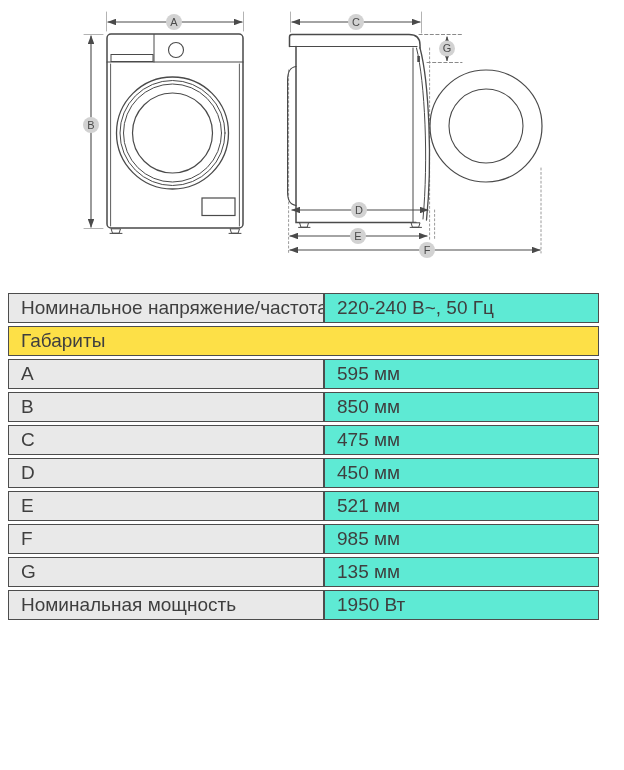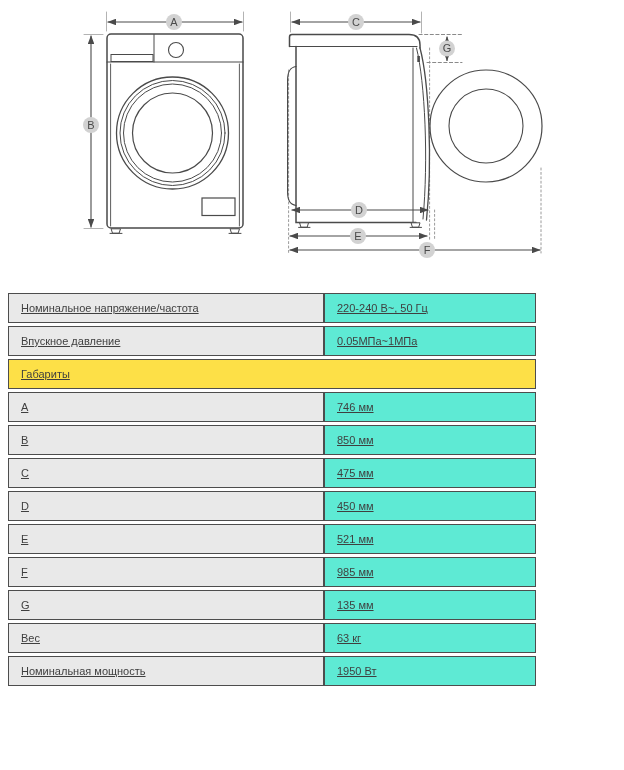--- a/index.html
+++ b/index.html
@@ -1,21 +1,21 @@
 <!DOCTYPE html>
 <html><head>
 <meta charset="utf-8">
 <style>
   html,body{margin:0;padding:0;background:#ffffff;}
   body{width:624px;height:770px;font-family:"Liberation Sans","DejaVu Sans",sans-serif;}
   .diagram-wrap{width:624px;height:290px;}
   svg{display:block;}
   
-  table.spec{border-collapse:separate;border-spacing:0 3px;width:528px;margin:0 8px;
-             table-layout:fixed;font-size:11px;color:#3f3f3f;text-decoration:underline;}
+  table.spec{border-collapse:separate;border-spacing:0 3px;width:591px;margin:0 8px;
+             table-layout:fixed;font-size:19px;color:#3f3f3f;}
   table.spec td{border:1px solid #4d4d4d;height:28px;vertical-align:middle;
                 padding:0 6px 0 12px;overflow:hidden;white-space:nowrap;}
   td.k{background:#e9e9e9;width:296px;}
   td.v{background:#5eead4;padding-left:14px;}
   td.section{background:#fde047;}
   
   .dimtxt{font-family:"Liberation Sans","DejaVu Sans",sans-serif;font-size:11px;fill:#4a4a4a;
           text-anchor:middle;}
 </style>
 </head>
@@ -155,29 +155,25 @@
 </svg>
 </div>
 
 <table class="spec">
   <tbody>
     <tr>
       <td class="k">Номинальное напряжение/частота</td>
       <td class="v">220-240 В~, 50 Гц</td>
     </tr>
     <tr>
-      <td class="k">Впускное давление</td>
-      <td class="v">0.05МПа~1МПа</td>
-    </tr>
-    <tr>
       <td class="section" colspan="2">Габариты</td>
     </tr>
     <tr>
       <td class="k">A</td>
-      <td class="v">746 мм</td>
+      <td class="v">595 мм</td>
     </tr>
     <tr>
       <td class="k">B</td>
       <td class="v">850 мм</td>
     </tr>
     <tr>
       <td class="k">C</td>
       <td class="v">475 мм</td>
     </tr>
     <tr>
@@ -190,21 +186,17 @@
     </tr>
     <tr>
       <td class="k">F</td>
       <td class="v">985 мм</td>
     </tr>
     <tr>
       <td class="k">G</td>
       <td class="v">135 мм</td>
     </tr>
     <tr>
-      <td class="k">Вес</td>
-      <td class="v">63 кг</td>
-    </tr>
-    <tr>
       <td class="k">Номинальная мощность</td>
       <td class="v">1950 Вт</td>
     </tr>
   </tbody>
 </table>
 
 </body></html>

